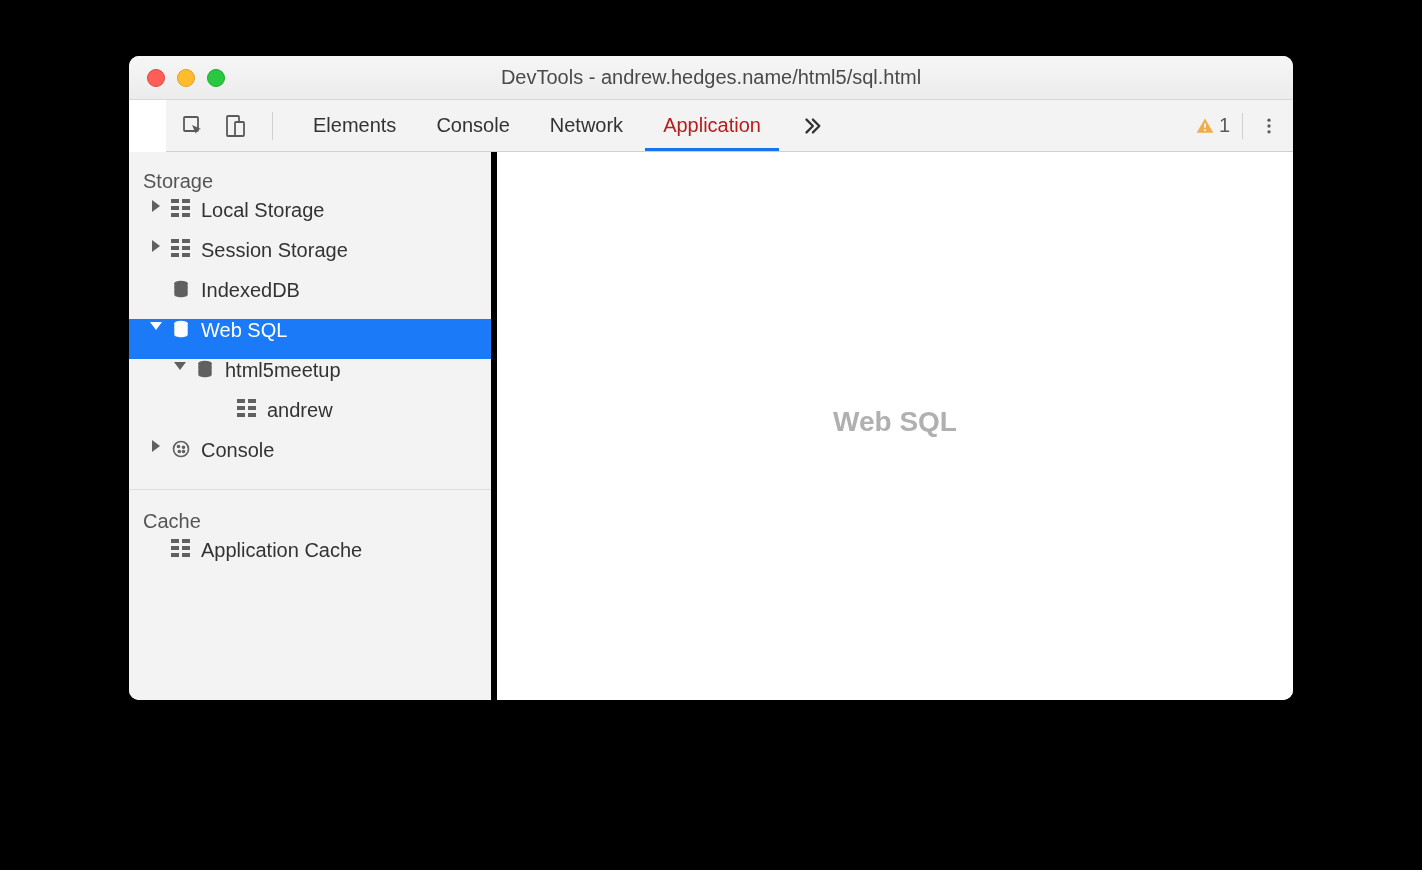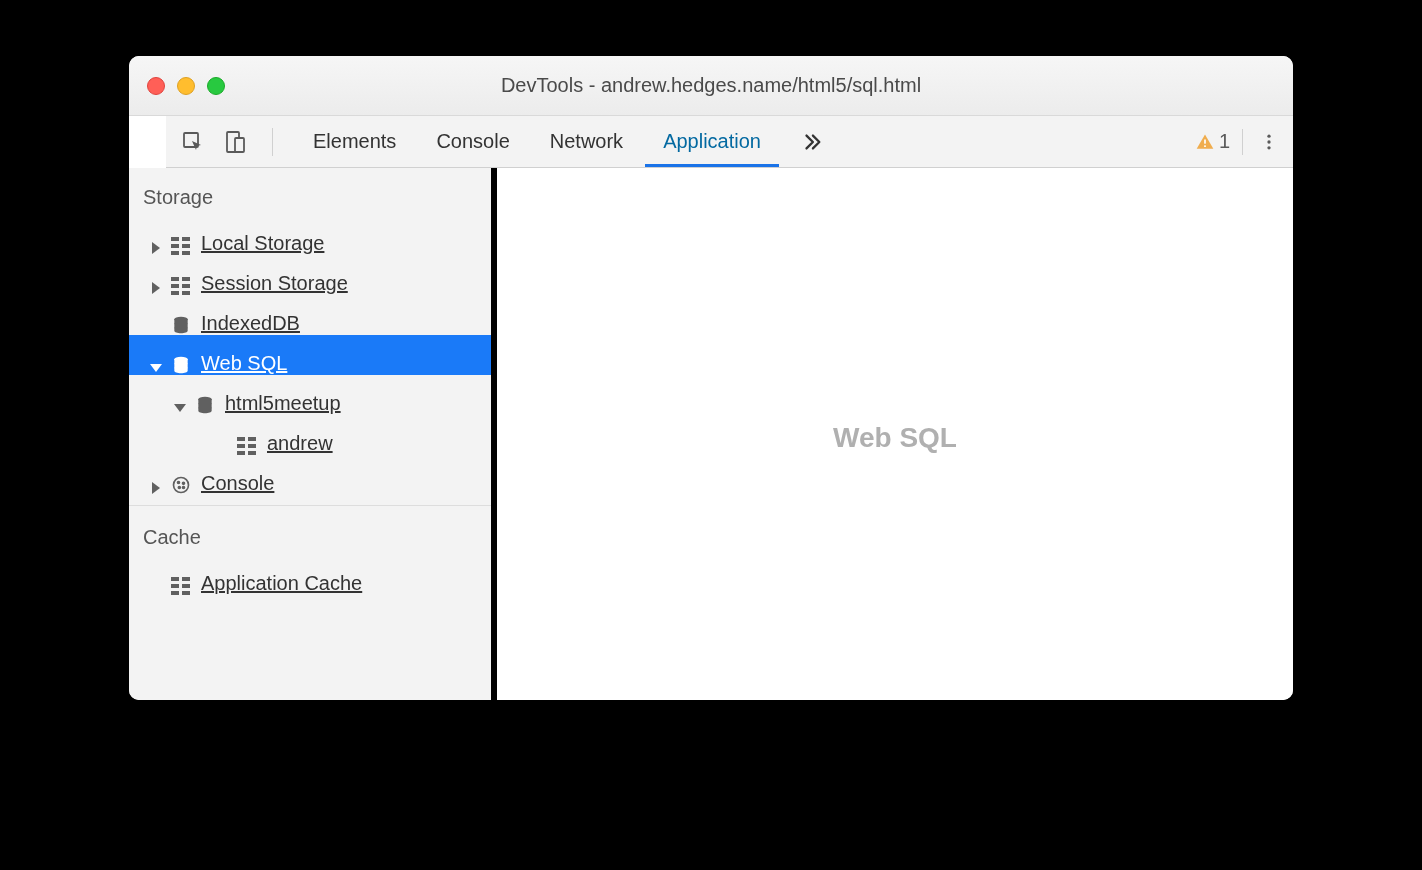--- a/index.html
+++ b/index.html
@@ -18,21 +18,21 @@
     height: 644px;
     background: #fff;
     border-radius: 10px;
     box-shadow: 0 30px 60px rgba(0,0,0,0.5);
     overflow: hidden;
     display: flex;
     flex-direction: column;
   }
   
   .titlebar {
-    height: 60px;
+    height: 44px;
     background: linear-gradient(#f6f6f6, #ececec);
     border-bottom: 1px solid #d9d9d9;
     display: flex;
     align-items: center;
     position: relative;
   }
   .traffic { display: flex; gap: 12px; position: absolute; left: 18px; }
   .tl { width: 18px; height: 18px; border-radius: 50%; }
   .tl.red { background: #ff5f57; border: 1px solid #e0443e; }
   .tl.yellow { background: #ffbd2e; border: 1px solid #dea123; }
@@ -65,21 +65,21 @@
   }
   .tabs { display: flex; align-items: stretch; height: 100%; gap: 4px; }
   .tab {
     display: flex; align-items: center;
     padding: 0 18px;
     font-size: 20px;
     color: #333;
     cursor: pointer;
     position: relative;
   }
-  .tab.active { color: #0369a1; }
+  .tab.active { color: #b91c1c; }
   .tab.active::after {
     content: "";
     position: absolute;
     left: 0; right: 0; bottom: 0;
     height: 3px; background: #1a73e8;
   }
   .tab.more svg { width: 22px; height: 22px; color: #333; }
   .toolbar-right {
     margin-left: auto;
     display: flex; align-items: center; gap: 12px;
@@ -97,26 +97,25 @@
     border-right: 6px solid #000000;
     overflow-y: auto;
     padding-top: 8px;
   }
   .section-header {
     padding: 10px 14px 6px;
     font-size: 20px;
     color: #555;
   }
   .tree-row {
-    display: flex; align-items: flex-end;
+    display: flex; align-items: flex-start;
     height: 40px;
     font-size: 20px;
     color: #333;
     cursor: pointer;
-    text-decoration: underline;
   }
   .tree-row .arrow {
     width: 14px; height: 14px;
     margin-right: 6px;
     flex-shrink: 0;
     display:flex; align-items:center; justify-content:center;
   }
   .tree-row .arrow.none { visibility: hidden; }
   .tree-row .icon { width: 24px; display:flex; align-items:center; justify-content:center; margin-right: 8px; flex-shrink:0; color:#606060;}
   .tree-row.selected { background: #1a7af8; color: #fff; }

